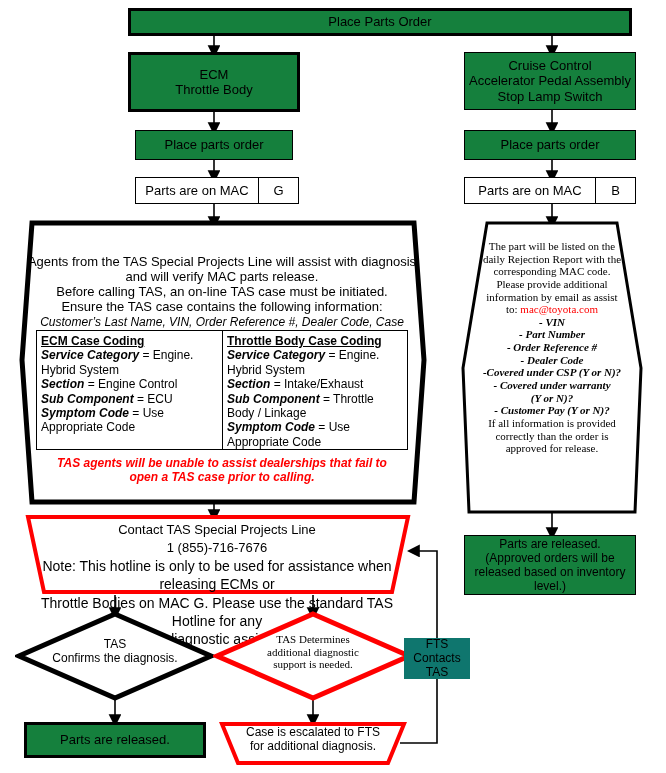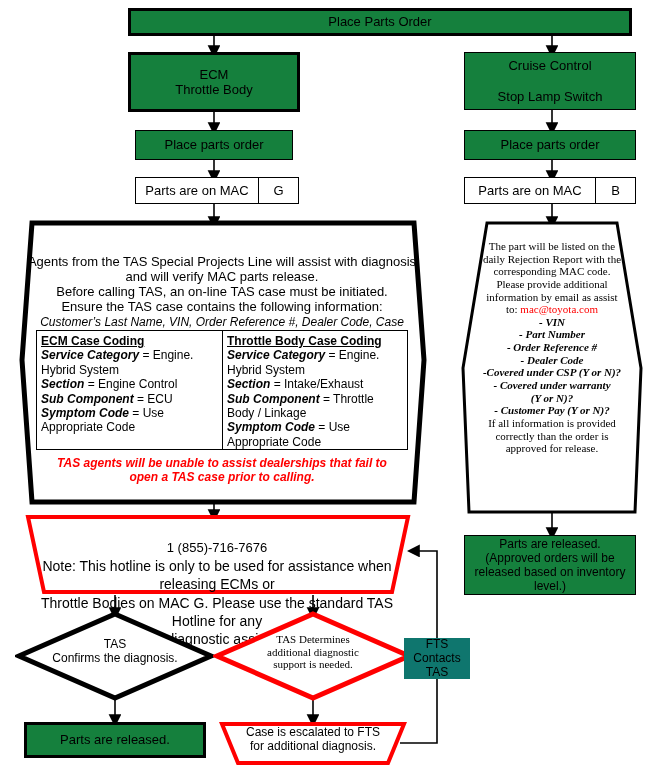--- a/index.html
+++ b/index.html
@@ -92,21 +92,21 @@
   </div>
 
   <div class="macwrap f13" style="left:135px;top:177px;width:164px;height:27px;">
     <div class="m1">Parts are on MAC</div>
     <div class="m2">G</div>
   </div>
 
   <div class="node box f13" style="left:464px;top:52px;width:172px;height:58px;">
     <span class="txt">
       <span>Cruise Control</span><br>
-      <br>
+      <span>Accelerator Pedal Assembly</span><br>
       <span>Stop Lamp Switch</span>
     </span>
   </div>
 
   <div class="node box f13" style="left:464px;top:130px;width:172px;height:30px;">
     <span class="txt">Place parts order</span>
   </div>
 
   <div class="macwrap f13" style="left:464px;top:177px;width:172px;height:27px;">
     <div class="m1">Parts are on MAC</div>
@@ -174,21 +174,21 @@
     <b><i>- Customer Pay (Y or N)?</i></b><br>
     <span>If all information is provided</span><br>
     <span>correctly than the order is</span><br>
     <span>approved for release.</span>
   </div>
 
   <svg class="svgshape" width="400" height="82" style="left:18px;top:514px;">
     <polygon points="10,3 390,3 374,78 26,78" fill="#ffffff" stroke="#ff0000" stroke-width="4"></polygon>
   </svg>
   <div class="lbl" style="left:32px;top:520px;width:370px;">
-    <br>
+    <span class="f13">Contact TAS Special Projects Line</span><br>
     <span class="f13">1 (855)-716-7676</span><br>
     <span class="f9">Note: This hotline is only to be used for assistance when releasing ECMs or</span><br>
     <span class="f9">Throttle Bodies on MAC G.  Please use the standard TAS Hotline for any</span><br>
     <span class="f9">other diagnostic assistance.</span>
   </div>
 
   <svg class="svgshape" width="200" height="92" style="left:15px;top:610px;">
     <polygon points="100,4 196,46 100,88 4,46" fill="#ffffff" stroke="#000000" stroke-width="5"></polygon>
   </svg>
   <div class="lbl f12" style="left:30px;top:638px;width:170px;">

